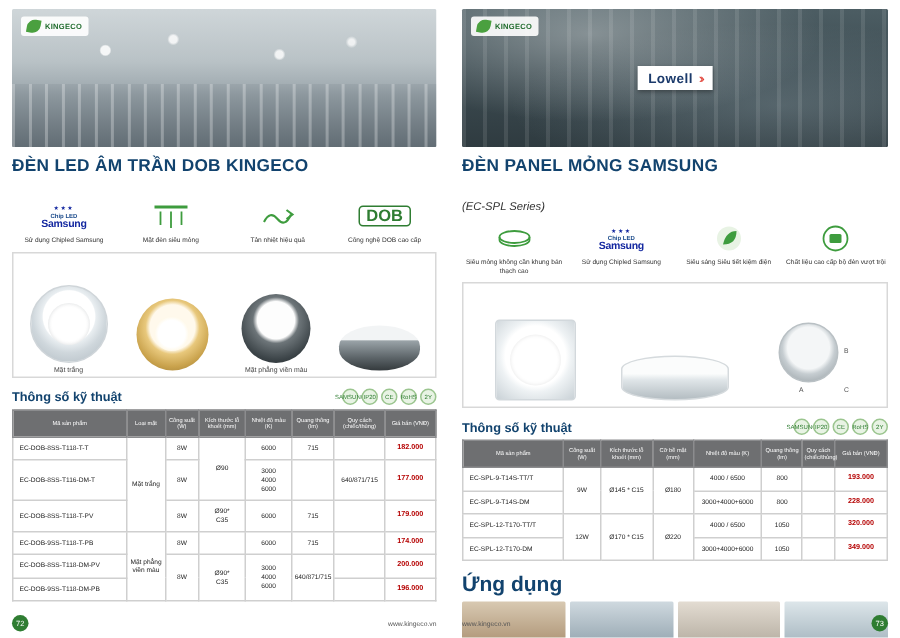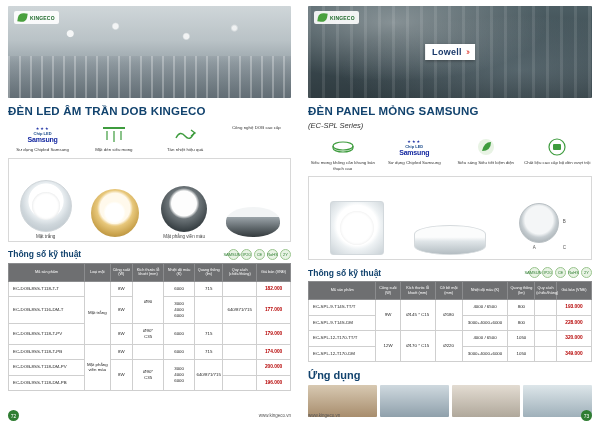--- a/index.html
+++ b/index.html
@@ -84,21 +84,21 @@
     display: flex; align-items: center; gap: 4px;
     box-shadow: 0 1px 3px rgba(0,0,0,.35);
   }
   .lowell-badge .ltext {
     font-size: 9px; font-weight: bold; color: #1b3a6b; letter-spacing: .3px;
   }
   .lowell-badge .chev { color: #e03a2f; font-size: 9px; letter-spacing: -2px; }
 
   
   .title {
-    margin: 7px 0 4px 0;
+    margin: 7px 0 16px 0;
     font-size: 11.5px;
     font-weight: bold;
     color: #12436e;
     letter-spacing: .2px;
   }
   .subtitle {
     margin: 1px 0 0 0;
     font-size: 7.5px;
     font-style: italic;
     color: #333;
@@ -254,21 +254,21 @@
     text-align: center;
     line-height: 1.35;
   }
   td.code { text-align: left; padding-left: 4px; font-size: 4.4px; }
   td.price { color: #b50000; font-weight: bold; font-size: 4.8px; }
   .multi { white-space: pre-line; }
 
   
   .app-title {
     margin-top: 7px;
-    font-size: 11px; font-weight: bold; color: #12436e;
+    font-size: 14px; font-weight: bold; color: #12436e;
   }
   .apps {
     margin-top: 4px;
     display: grid;
     grid-template-columns: repeat(4, 1fr);
     gap: 3px;
   }
   .app {
     height: 32px;
     border-radius: 1px;
@@ -335,20 +335,23 @@
       <div class="feat">
         <div class="ficon">
           <svg width="26" height="20" viewBox="0 0 26 20">
             <path d="M4 14 q4-8 9-2 q5 6 9-3" stroke="#3e9c3e" stroke-width="1.4" fill="none"></path>
             <path d="M19 6 l4 3 l-4 3" stroke="#3e9c3e" stroke-width="1.4" fill="none"></path>
           </svg>
         </div>
         <div class="flabel">Tản nhiệt hiệu quả</div>
       </div>
       <div class="feat">
+        <div class="ficon">
+          <span class="dob-badge">DOB</span>
+        </div>
         <div class="flabel">Công nghệ DOB
 cao cấp</div>
       </div>
     </div>
 
     <div class="prodrow">
       <div class="prodcell">
         <div class="ring white"></div>
         <div class="prodcap">Mặt trắng</div>
       </div>

